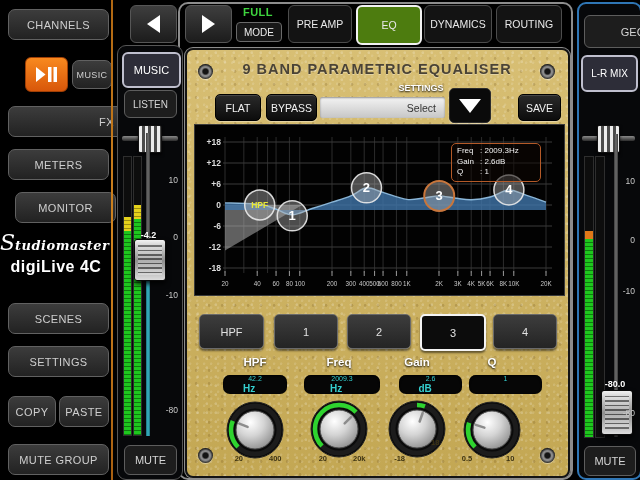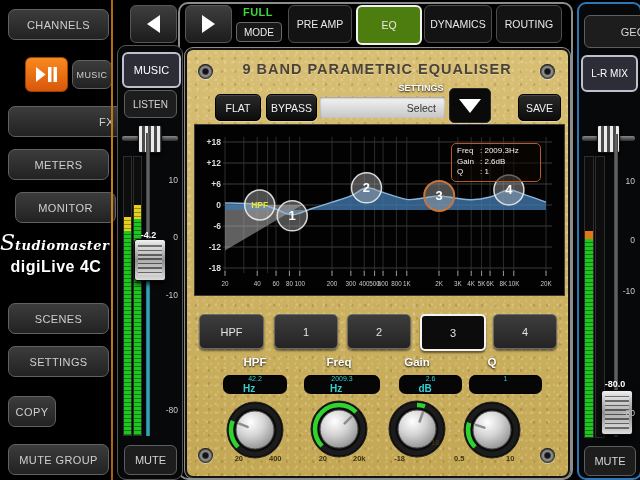--- a/index.html
+++ b/index.html
@@ -104,20 +104,21 @@
   <div class="abs sbtn ctr" style="left:8px;top:192px;width:99px;height:29px;margin-left:7px;">MONITOR</div>
   <div class="abs brand" style="left:0;top:230px;width:108px;">
     <span class="bigS">S</span><span class="rest">tudiomaster</span>
   </div>
   <div class="abs brand2" style="left:0;top:258px;width:112px;">
     <span>digiLive</span> <span>4C</span>
   </div>
   <div class="abs sbtn ctr" style="left:8px;top:346px;width:99px;height:29px;">SETTINGS</div>
   <div class="abs sbtn ctr" style="left:8px;top:303px;width:99px;height:29px;">SCENES</div>
   <div class="abs sbtn ctr" style="left:8px;top:396px;width:46px;height:29px;">COPY</div>
+  <div class="abs sbtn ctr" style="left:59px;top:396px;width:48px;height:29px;">PASTE</div>
   <div class="abs sbtn ctr" style="left:8px;top:444px;width:99px;height:29px;">MUTE GROUP</div>
 </div>
 <div class="abs divider" style="left:111px;top:0;width:2px;height:480px;"></div>
 
 <div class="abs arrbtn ctr" style="left:130px;top:5px;width:45px;height:36px;">
     <span class="tri-l"></span>
   </div>
 <div class="abs arrbtn ctr" style="left:185px;top:5px;width:45px;height:36px;">
     <span class="tri-r"></span>
   </div>
@@ -396,15 +397,15 @@
         <circle cx="29" cy="29" r="19" fill="url(#cg3)" stroke="#4c4c4c" stroke-width="1"></circle>
         <line x1="21.36909461252533" y1="26.598066827030756" x2="12.784326051616333" y2="23.89589200744036" stroke="#8c8c8c" stroke-width="2.5" stroke-linecap="round"></line>
       </svg></div>
 
   <div class="abs rangelbl" style="left:30px;top:404px;width:26px;text-align:right;">20</div>
   <div class="abs rangelbl" style="left:82px;top:404px;width:26px;">400</div>
   <div class="abs rangelbl" style="left:114px;top:404px;width:26px;text-align:right;">20</div>
   <div class="abs rangelbl" style="left:166px;top:404px;width:26px;">20k</div>
   <div class="abs rangelbl" style="left:192px;top:404px;width:26px;text-align:right;">-18</div>
   <div class="abs rangelbl" style="left:244px;top:388px;width:36px;">18</div>
-  <div class="abs rangelbl" style="left:267px;top:404px;width:26px;text-align:left;">0.5</div>
+  <div class="abs rangelbl" style="left:267px;top:404px;width:26px;text-align:center;">0.5</div>
   <div class="abs rangelbl" style="left:319px;top:404px;width:26px;">10</div>
 </div>
 
 </body></html>

